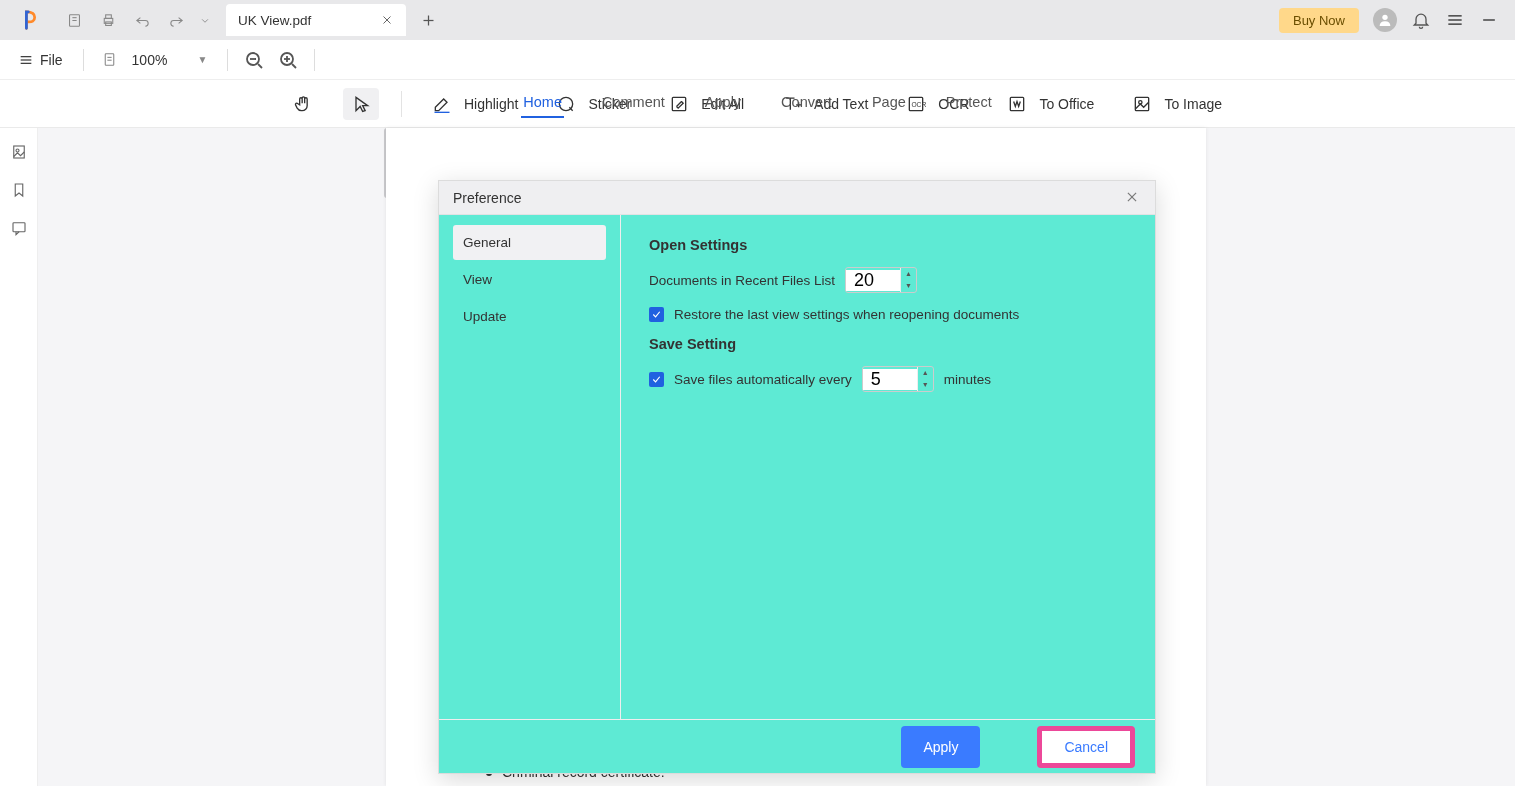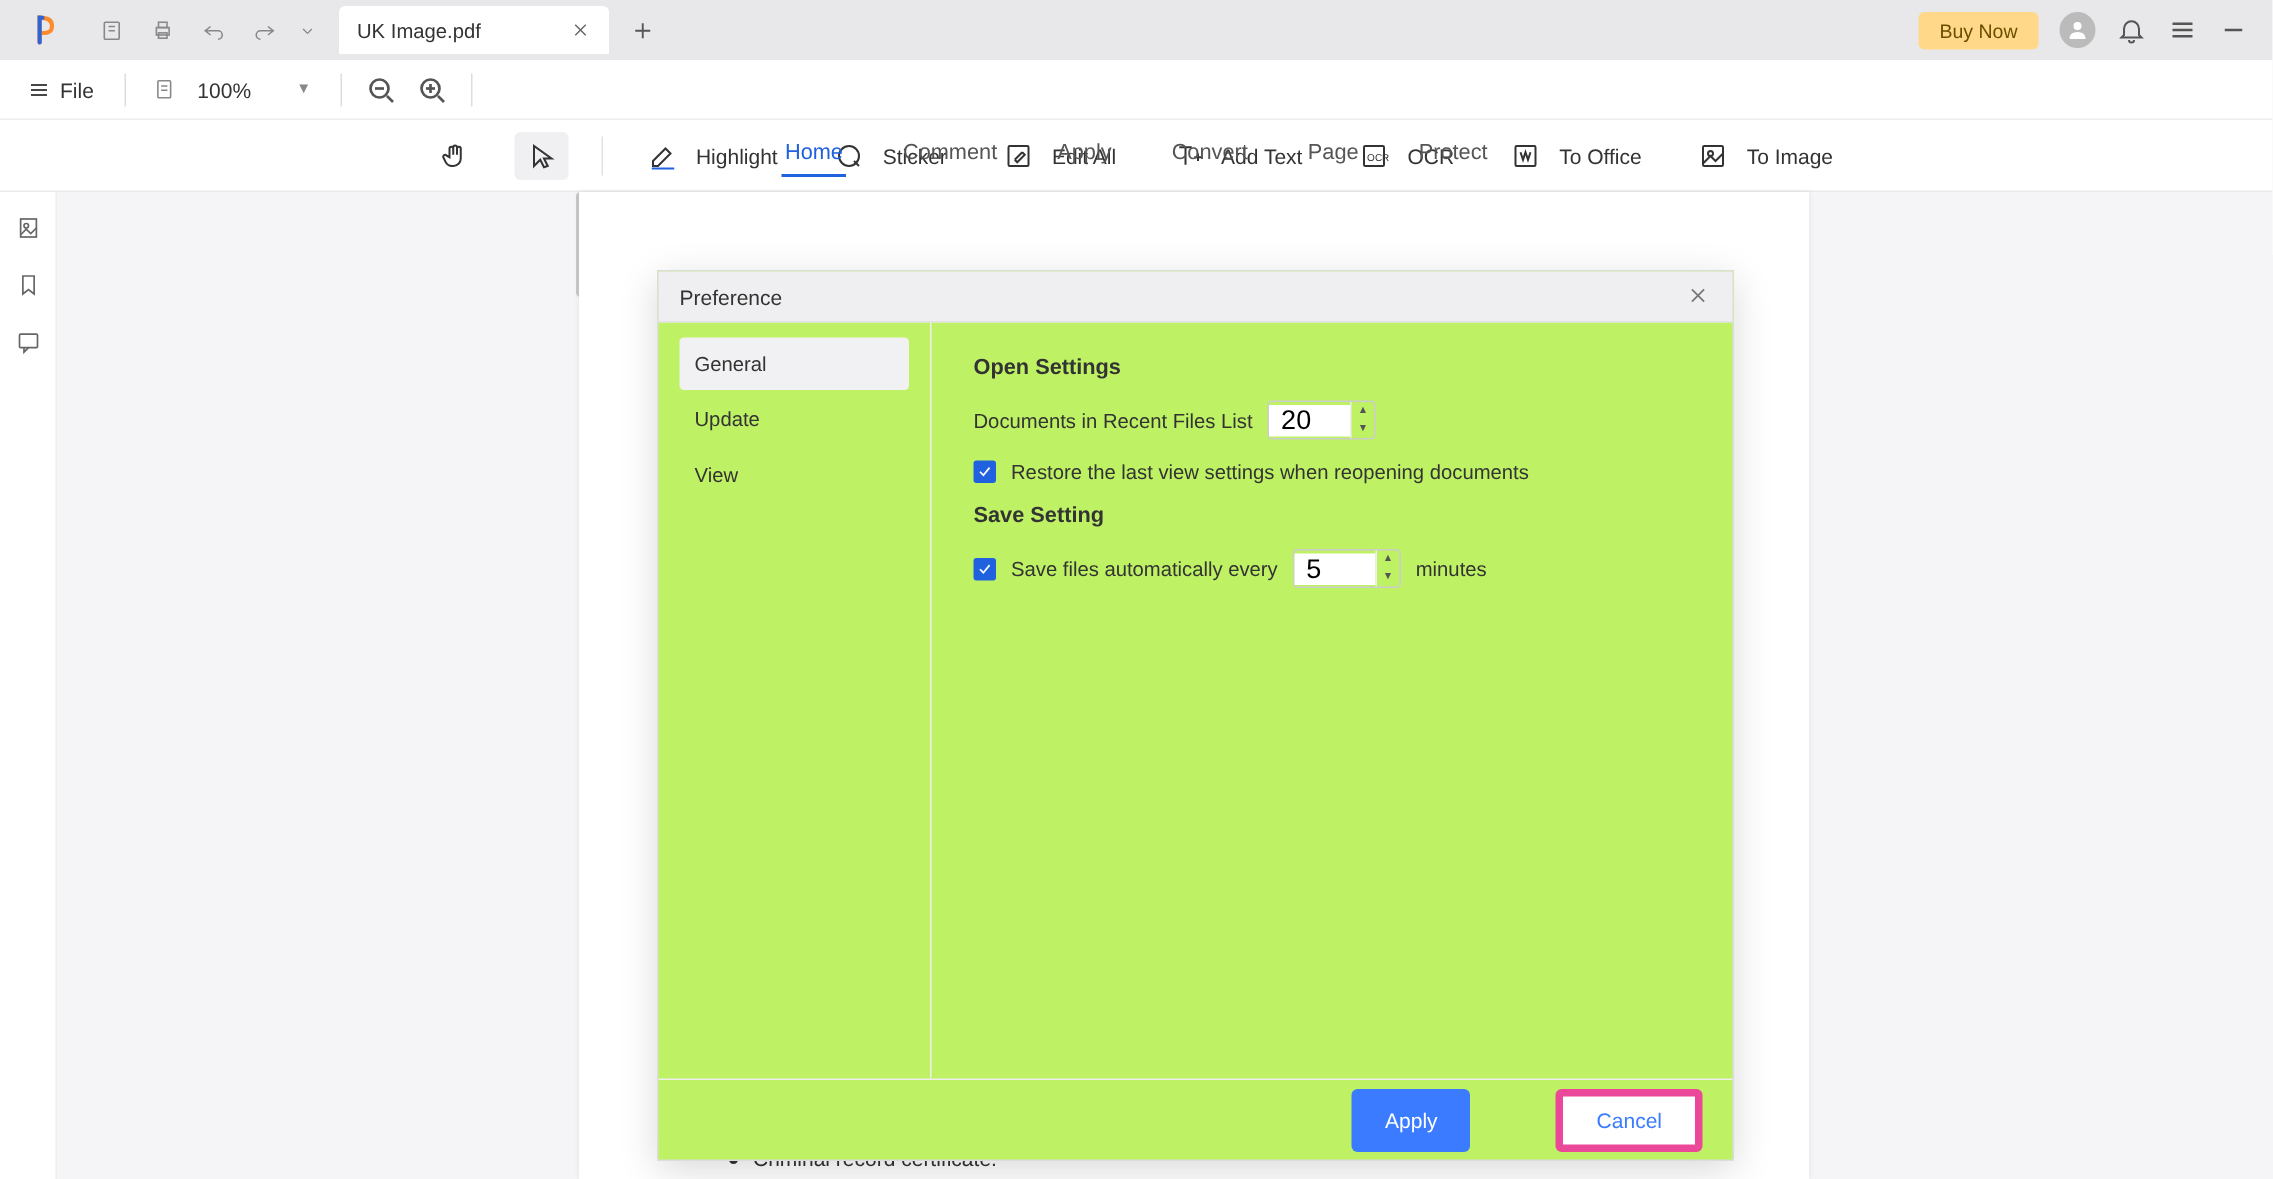--- a/index.html
+++ b/index.html
@@ -142,21 +142,21 @@
     .scroll-track{position:absolute; left:346px; top:0; bottom:0; width:6px;}
     .scroll-thumb{position:absolute; left:0; width:6px; top:0; height:70px; background:#c9c9cc; border-radius:3px;}
 
     
     .dialog {
       position:absolute;
       left: 438px;
       top: 180px;
       width: 718px;
       height: 594px;
-      background:#bef264;
+      background:#5eead4;
       border:1px solid #dcdcdc;
       box-shadow: 0 6px 24px rgba(0,0,0,.15);
       display:flex;
       flex-direction:column;
     }
     .dialog-title{
       height:34px;
       background:#efeff1;
       display:flex;
       align-items:center;
@@ -229,21 +229,21 @@
         </svg>
       </div>
     <div class="qa-btn" style="width:14px;">
         <svg viewBox="0 0 24 24">
           <path d="M7 10 L12 15 L17 10"></path>
         </svg>
       </div>
   </div>
 
   <div class="tab">
-    <span>UK Image.pdf</span>
+    <span>UK View.pdf</span>
     <span class="tab-close">
       <svg viewBox="0 0 24 24" width="12" height="12">
           <line x1="5" y1="5" x2="19" y2="19" stroke="#666" stroke-width="2"></line>
           <line x1="19" y1="5" x2="5" y2="19" stroke="#666" stroke-width="2"></line>
         </svg>
     </span>
   </div>
   <div class="tab-add">
     <svg viewBox="0 0 24 24" width="15" height="15">
         <line x1="12" y1="4" x2="12" y2="20" stroke="#555" stroke-width="2"></line>
@@ -432,22 +432,22 @@
     <span class="x">
       <svg viewBox="0 0 24 24" width="14" height="14">
           <line x1="5" y1="5" x2="19" y2="19" stroke="#777" stroke-width="2"></line>
           <line x1="19" y1="5" x2="5" y2="19" stroke="#777" stroke-width="2"></line>
         </svg>
     </span>
   </div>
   <div class="dialog-body">
     <div class="dialog-side">
       <div class="side-item active">General</div>
+      <div class="side-item">View</div>
       <div class="side-item">Update</div>
-      <div class="side-item">View</div>
     </div>
     <div class="dialog-main">
       <div class="section-title">Open Settings</div>
       <div class="row">
         <span>Documents in Recent Files List</span>
         <div class="spin">
           <input value="20" style="">
           <div class="arrows">
             <span>▲</span>
             <span>▼</span>

